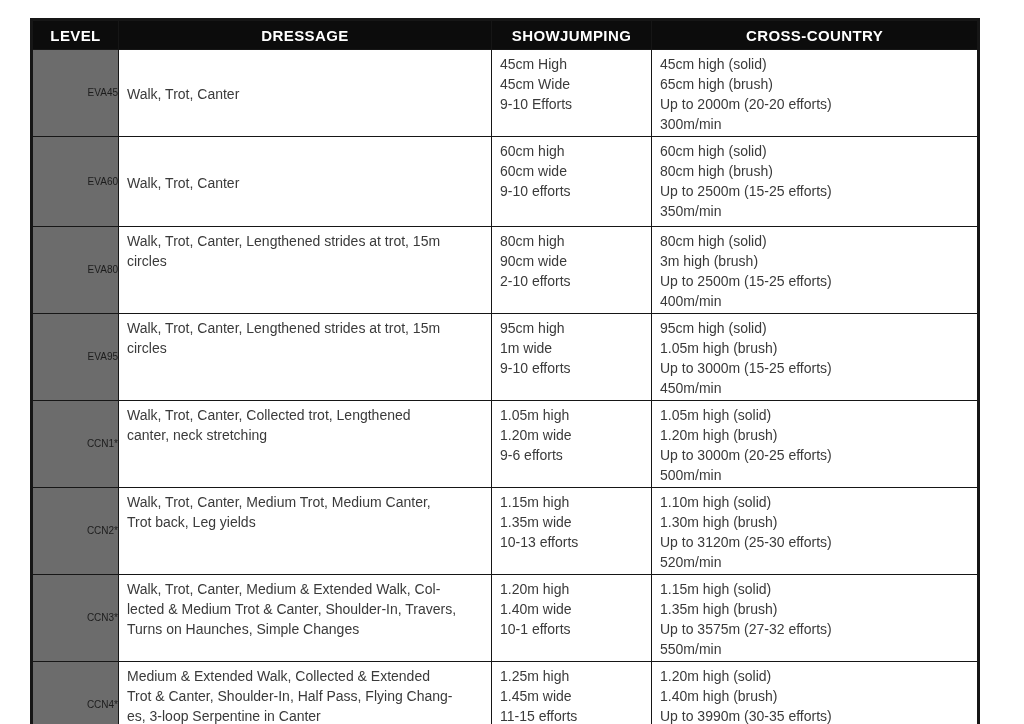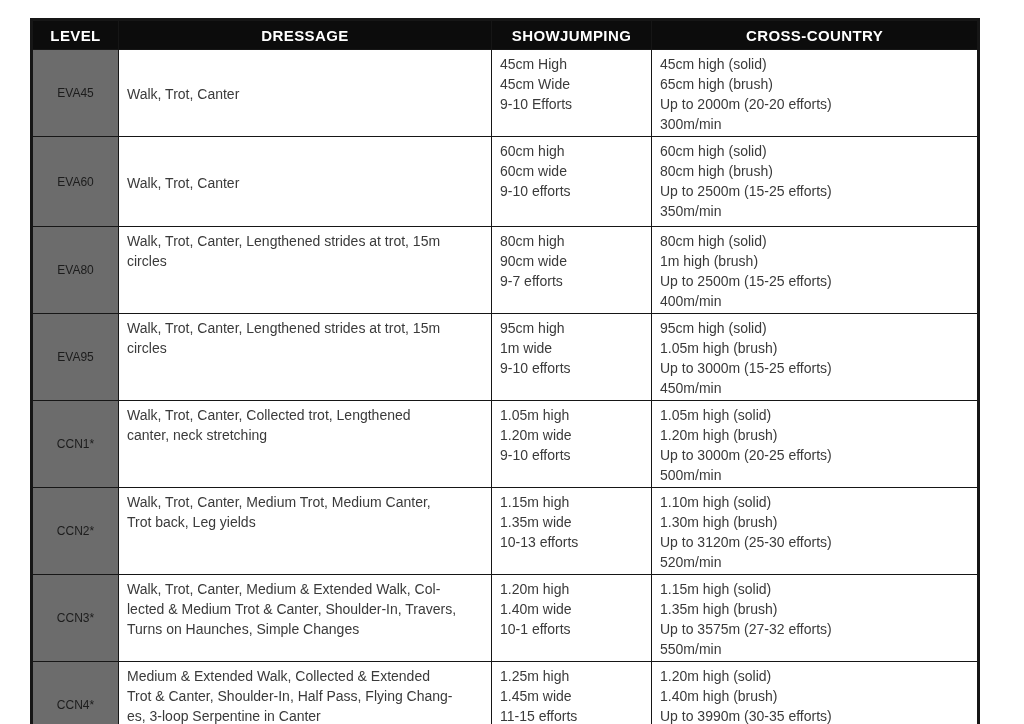--- a/index.html
+++ b/index.html
@@ -47,22 +47,22 @@
     font-size: 14px;
     line-height: 20px;
     vertical-align: top;
     padding: 4px 8px 2px 8px;
     white-space: pre-line;
     overflow: hidden;
   }
   table.levels td.lvl {
     background: var(--level-bg, #6c6c6c);
     color: var(--level-text, #1c1c1c);
-    font-size: 12px;
-    text-align: center;
+    font-size: 10px;
+    text-align: right;
     vertical-align: middle;
     white-space: nowrap;
     padding: 0;
   }
   table.levels td.mid { vertical-align: middle; }
 
   
   tbody tr:nth-child(1) { height: 84px; }
   tbody tr:nth-child(2) { height: 90px; }
   tbody tr:nth-child(3) { height: 82px; }
@@ -113,23 +113,23 @@
 80cm high (brush)
 Up to 2500m (15-25 efforts)
 350m/min</td>
       </tr>
       <tr>
         <td class="lvl">EVA80</td>
         <td>Walk, Trot, Canter, Lengthened strides at trot, 15m
 circles</td>
         <td>80cm high
 90cm wide
-9-7 efforts</td>
+2-10 efforts</td>
         <td>80cm high (solid)
-1m high (brush)
+3m high (brush)
 Up to 2500m (15-25 efforts)
 400m/min</td>
       </tr>
       <tr>
         <td class="lvl">EVA95</td>
         <td>Walk, Trot, Canter, Lengthened strides at trot, 15m
 circles</td>
         <td>95cm high
 1m wide
 9-10 efforts</td>
@@ -137,21 +137,21 @@
 1.05m high (brush)
 Up to 3000m (15-25 efforts)
 450m/min</td>
       </tr>
       <tr>
         <td class="lvl">CCN1*</td>
         <td>Walk, Trot, Canter, Collected trot, Lengthened
 canter, neck stretching</td>
         <td>1.05m high
 1.20m wide
-9-10 efforts</td>
+9-6 efforts</td>
         <td>1.05m high (solid)
 1.20m high (brush)
 Up to 3000m (20-25 efforts)
 500m/min</td>
       </tr>
       <tr>
         <td class="lvl">CCN2*</td>
         <td>Walk, Trot, Canter, Medium Trot, Medium Canter,
 Trot back, Leg yields</td>
         <td>1.15m high

